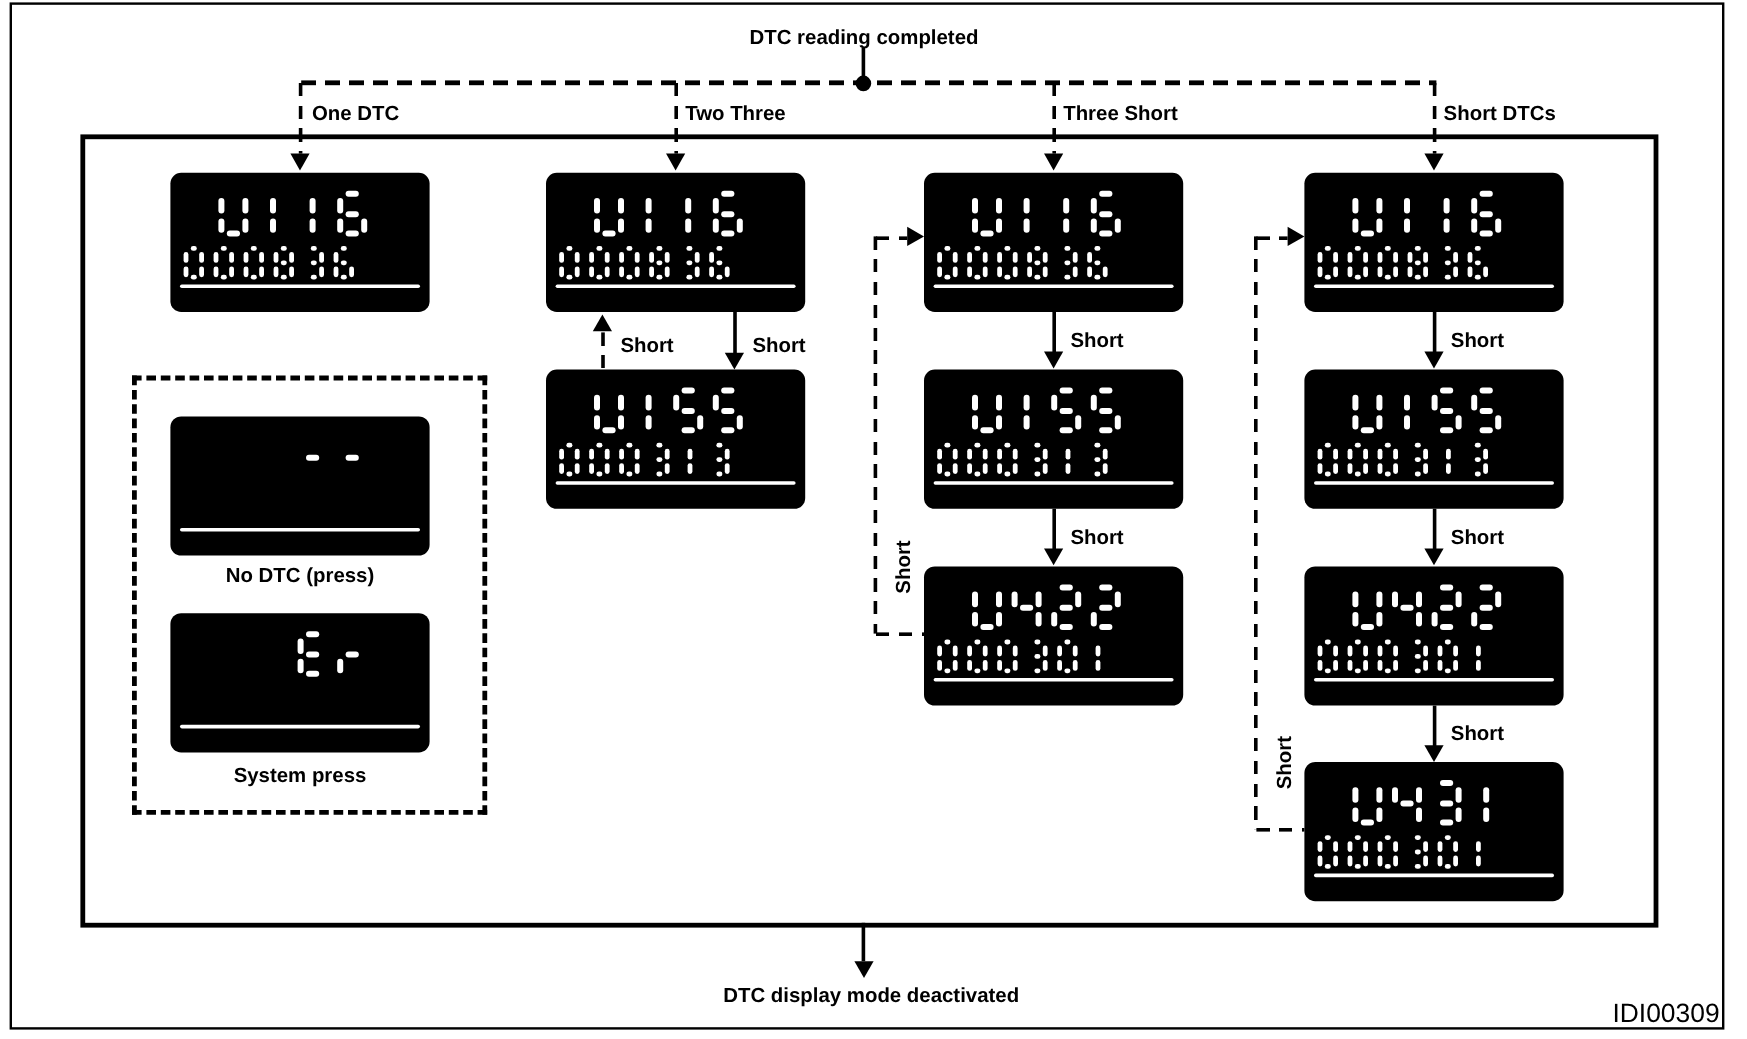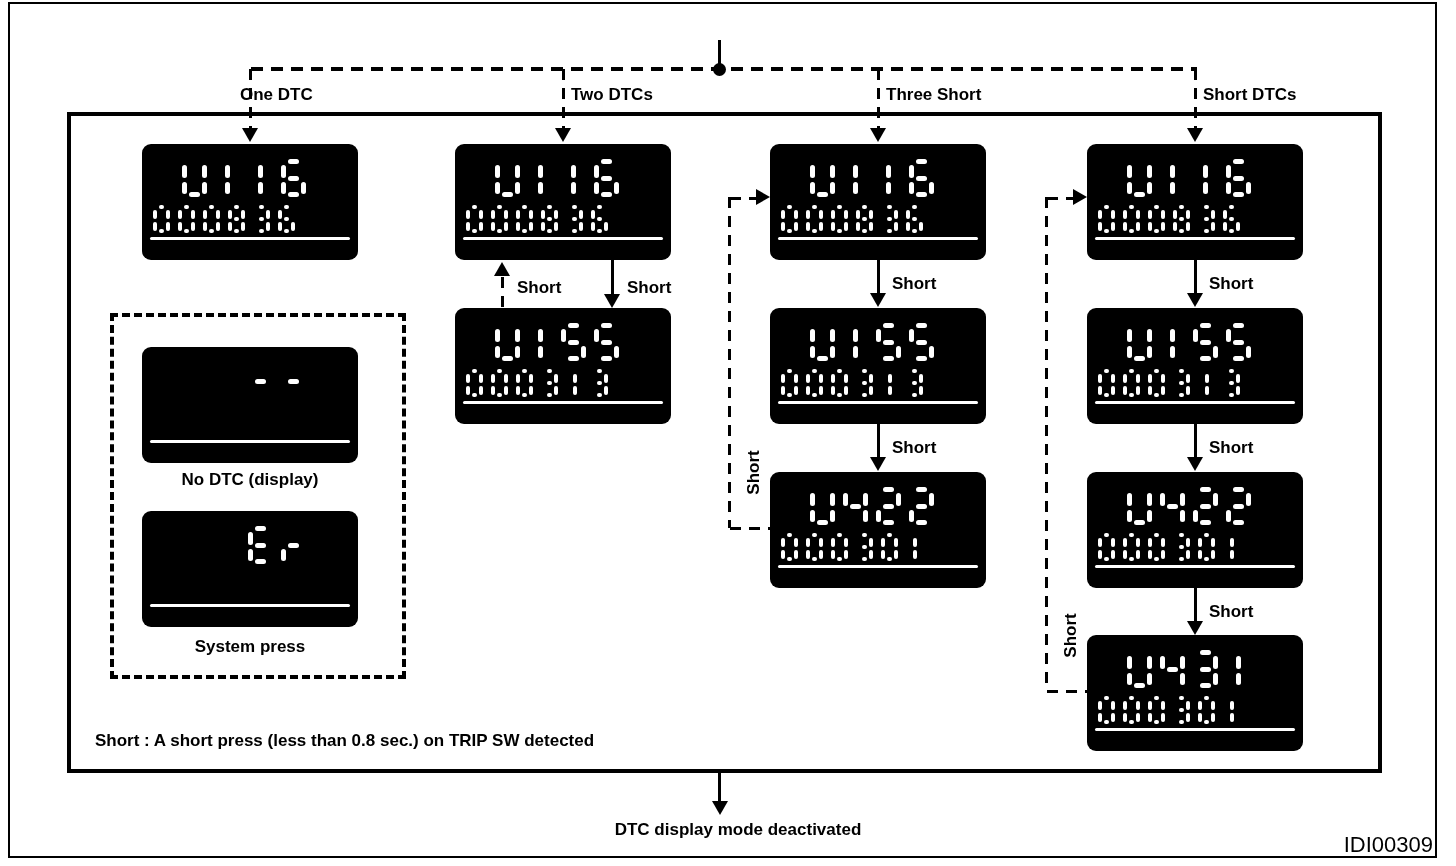--- a/index.html
+++ b/index.html
@@ -26,32 +26,33 @@
   .lcd-underline{position:absolute;left:8px;top:93px;width:200px;height:3px;background:#fff;border-radius:1.5px;}
   .rot{transform:rotate(-90deg);}
   .figid{font-size:22px;font-weight:normal;}
 </style>
 </head>
 <body>
 
 <div id="stage">
   <div class="abs outer-border"></div>
 
+  <div class="abs lbl center" style="left:570px;top:22px;width:300px;">DTC reading completed</div>
   <div class="abs vline" style="left:718px;top:40px;width:3px;height:29px;"></div>
   <div class="abs dot" style="left:713px;top:63px;"></div>
   <div class="abs hdash4" style="left:251px;top:67px;width:946px;"></div>
 
   <div class="abs main-box"></div>
 
   <div class="abs dashed-box"></div>
 
   <div id="dyn">
       <div class="abs vdash" style="left: 248.5px; top: 69px; height: 59px;"></div>
       <div class="abs arr-down" style="left: 242px; top: 128px;"></div>
-      <div class="abs lbl" style="left: 240px; top: 85px;">One DTC</div>
+      <div class="abs lbl" style="left: 260px; top: 85px;">One DTC</div>
       <div class="abs lcd" style="left: 142px; top: 144px;">
         <div class="seg" style="left: 60px; top: 21px; width: 5px; height: 12.5px;"></div>
         <div class="seg" style="left: 60px; top: 37.5px; width: 5px; height: 12.5px;"></div>
         <div class="seg" style="left: 47px; top: 48px; width: 11px; height: 5px;"></div>
         <div class="seg" style="left: 40px; top: 37.5px; width: 5px; height: 12.5px;"></div>
         <div class="seg" style="left: 40px; top: 21px; width: 5px; height: 12.5px;"></div>
         <div class="seg" style="left: 83px; top: 21px; width: 5px; height: 12.5px;"></div>
         <div class="seg" style="left: 83px; top: 37.5px; width: 5px; height: 12.5px;"></div>
         <div class="seg" style="left: 116px; top: 21px; width: 5px; height: 12.5px;"></div>
         <div class="seg" style="left: 116px; top: 37.5px; width: 5px; height: 12.5px;"></div>
@@ -94,21 +95,21 @@
         <div class="seg" style="left: 142px; top: 61px; width: 5px; height: 4px;"></div>
         <div class="seg" style="left: 149px; top: 78px; width: 4px; height: 9px;"></div>
         <div class="seg" style="left: 142px; top: 85px; width: 5px; height: 4px;"></div>
         <div class="seg" style="left: 136px; top: 78px; width: 4px; height: 9px;"></div>
         <div class="seg" style="left: 136px; top: 66px; width: 4px; height: 9px;"></div>
         <div class="seg" style="left: 142px; top: 73px; width: 5px; height: 4px;"></div>
         <div class="lcd-underline"></div>
       </div>
       <div class="abs vdash" style="left: 561.5px; top: 69px; height: 59px;"></div>
       <div class="abs arr-down" style="left: 555px; top: 128px;"></div>
-      <div class="abs lbl" style="left: 571px; top: 85px;">Two DTCs</div>
+      <div class="abs lbl" style="left: 571px; top: 85px;">Two Three</div>
       <div class="abs lcd" style="left: 455px; top: 144px;">
         <div class="seg" style="left: 60px; top: 21px; width: 5px; height: 12.5px;"></div>
         <div class="seg" style="left: 60px; top: 37.5px; width: 5px; height: 12.5px;"></div>
         <div class="seg" style="left: 47px; top: 48px; width: 11px; height: 5px;"></div>
         <div class="seg" style="left: 40px; top: 37.5px; width: 5px; height: 12.5px;"></div>
         <div class="seg" style="left: 40px; top: 21px; width: 5px; height: 12.5px;"></div>
         <div class="seg" style="left: 83px; top: 21px; width: 5px; height: 12.5px;"></div>
         <div class="seg" style="left: 83px; top: 37.5px; width: 5px; height: 12.5px;"></div>
         <div class="seg" style="left: 116px; top: 21px; width: 5px; height: 12.5px;"></div>
         <div class="seg" style="left: 116px; top: 37.5px; width: 5px; height: 12.5px;"></div>
@@ -605,34 +606,33 @@
       <div class="abs hdash" style="left: 1047px; top: 197px; width: 26px;"></div>
       <div class="abs arr-right" style="left: 1073px; top: 189px;"></div>
       <div class="abs vdash" style="left: 1045px; top: 197px; height: 494px;"></div>
       <div class="abs hdash" style="left: 1047px; top: 690px; width: 40px;"></div>
       <div class="abs lbl rot" style="left: 1042px; top: 626px; width: 56px; text-align: center;">Short</div>
       <div class="abs lcd" style="left: 142px; top: 347px;">
         <div class="seg" style="left: 113px; top: 31.5px; width: 11px; height: 5px;"></div>
         <div class="seg" style="left: 146px; top: 31.5px; width: 11px; height: 5px;"></div>
         <div class="lcd-underline"></div>
       </div>
-      <div class="abs lbl center" style="left: 150px; top: 470px; width: 200px;">No DTC (display)</div>
+      <div class="abs lbl center" style="left: 150px; top: 470px; width: 200px;">No DTC (press)</div>
       <div class="abs lcd" style="left: 142px; top: 511px;">
         <div class="seg" style="left: 113px; top: 15px; width: 11px; height: 5px;"></div>
         <div class="seg" style="left: 113px; top: 48px; width: 11px; height: 5px;"></div>
         <div class="seg" style="left: 106px; top: 37.5px; width: 5px; height: 12.5px;"></div>
         <div class="seg" style="left: 106px; top: 21px; width: 5px; height: 12.5px;"></div>
         <div class="seg" style="left: 113px; top: 31.5px; width: 11px; height: 5px;"></div>
         <div class="seg" style="left: 139px; top: 37.5px; width: 5px; height: 12.5px;"></div>
         <div class="seg" style="left: 146px; top: 31.5px; width: 11px; height: 5px;"></div>
         <div class="lcd-underline"></div>
       </div>
       <div class="abs lbl center" style="left: 150px; top: 637px; width: 200px;">System press</div>
     </div>
 
-  <div class="abs lbl" style="left:95px;top:731px;">Short : A short press (less than 0.8 sec.) on TRIP SW detected</div>
 
   <div class="abs vline" style="left:718px;top:769px;width:3px;height:32px;"></div>
   <div class="abs arr-down" style="left:712px;top:801px;"></div>
-  <div class="abs lbl center" style="left:588px;top:820px;width:300px;">DTC display mode deactivated</div>
+  <div class="abs lbl center" style="left:576px;top:820px;width:300px;">DTC display mode deactivated</div>
 
   <div class="abs figid" style="left:1240px;top:832px;width:193px;text-align:right;">IDI00309</div>
 </div>
 
 </body></html>

